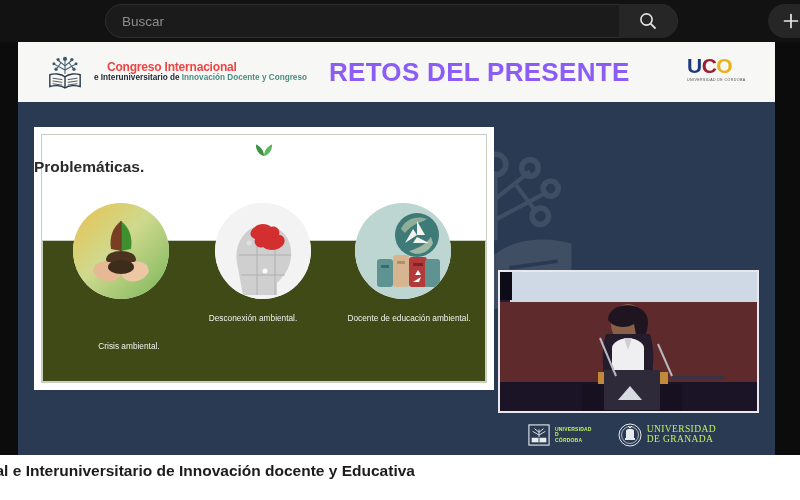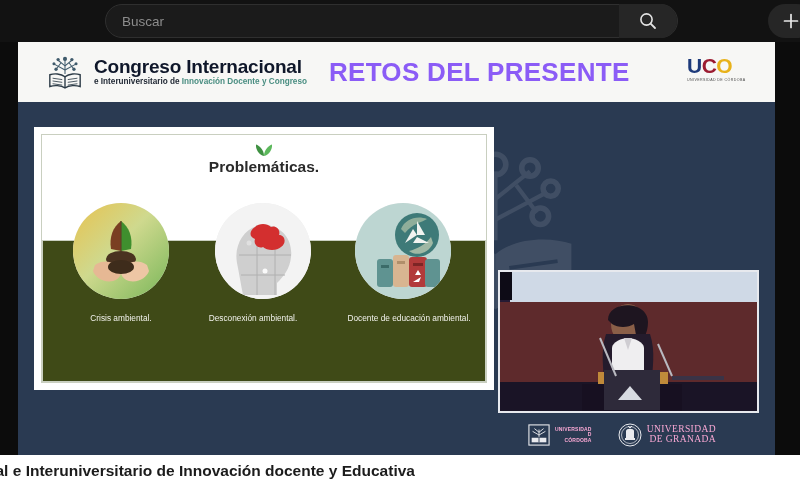--- a/index.html
+++ b/index.html
@@ -95,24 +95,25 @@
   .congress-logo {
     margin-left: 26px;
     width: 42px; height: 40px;
     flex: 0 0 auto;
   }
   .congress-words {
     margin-left: 8px;
     line-height: 1.05;
   }
   .cw-line1 {
-    font-size: 19px;
+    font-size: 12px;
     font-weight: bold;
-    color: #0f172a;
+    color: #ef4444;
     letter-spacing: -0.2px;
+    margin-left: 13px;
   }
   .cw-line2 {
     font-size: 8.2px;
     font-weight: bold;
     color: #222a36;
     margin-top: 1px;
   }
   .cw-line2 em {
     font-style: normal;
     color: #4a8e82;
@@ -173,21 +174,20 @@
     position: absolute;
     left: 7px; top: 7px;
     right: 7px; bottom: 7px;
     border: 1px solid #c9cfc0;
     box-sizing: border-box;
   }
   .panel-heading {
     position: absolute;
     left: 0; top: 16px;
     width: 100%;
-    text-align: center;
   }
   .leaf-icon { display:block; margin: 0 auto 1px auto; }
   .panel-heading-text {
     font-size: 15.5px;
     font-weight: bold;
     color: #2a2a2a;
   }
 
   
   .green-band {
@@ -211,21 +211,21 @@
   .circle.c3 { left: 312px; }
 
   .cap {
     position: absolute;
     top: 72px;
     color: #f2f2ec;
     font-size: 8.3px;
     text-align: center;
     line-height: 1.25;
   }
-  .cap.p1 { left: 10px;  width: 136px; }
+  .cap.p1 { left: 18px;  width: 136px; margin-top: 28px; }
   .cap.p2 { left: 135px; width: 150px; }
   .cap.p3 { left: 296px; width: 140px; }
 
   
   .webcam {
     position: absolute;
     left: 480px; top: 168px;
     width: 261px; height: 143px;
     border: 2px solid #e7e9ee;
     box-sizing: border-box;
@@ -235,21 +235,21 @@
 
   
   .uni-logos {
     position: absolute;
     left: 510px; bottom: 8px;
     display: flex;
     align-items: center;
     gap: 26px;
   }
   .uni-item { display: flex; align-items: center; gap: 5px; }
-  .uni-text { color: #f9a8d4; line-height: 1.05; text-align: right; }
+  .uni-text { color: #bef264; line-height: 1.05; }
   .uc-t1 { font-size: 5px; font-weight: bold; letter-spacing: 0.2px;}
   .ugr-t { font-family: "Liberation Serif", serif; font-size: 9.5px; letter-spacing: 0.4px; }
 
   
   .bottom-strip {
     position: absolute;
     left: 0; top: 455px;
     width: 800px; height: 45px;
     background: #ffffff;
   }

